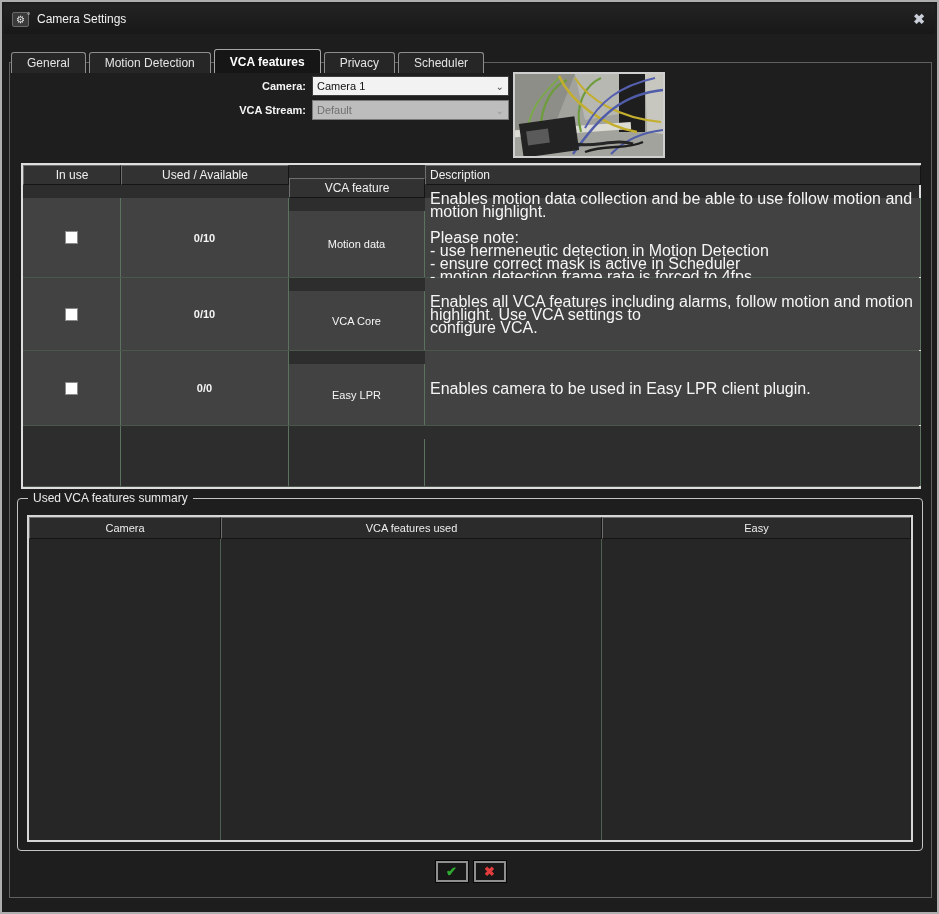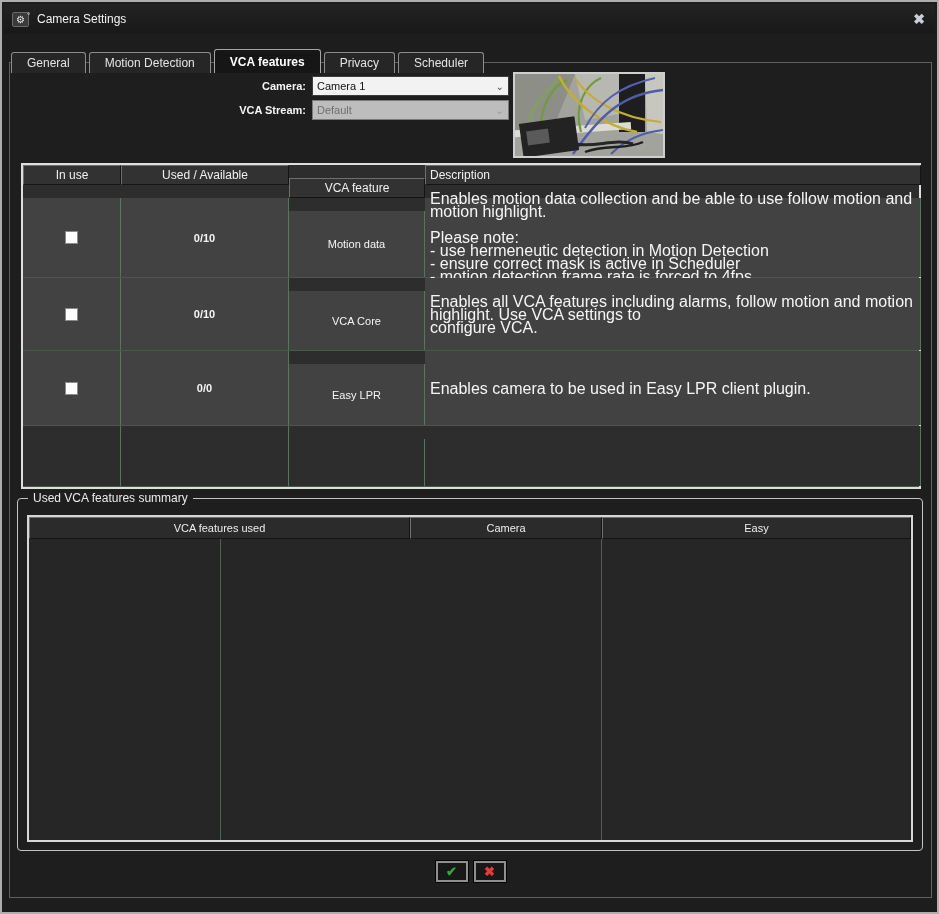--- a/index.html
+++ b/index.html
@@ -302,22 +302,22 @@
         <div class="fcell c-feature"></div>
         <div class="fcell c-desc"></div>
         <div class="fcell c-extra"></div>
       </div>
     </div>
 
     <div class="groupbox">
       <div class="group-legend">Used VCA features summary</div>
       <div class="stable">
         <div class="shead">
+          <div class="scell s-camera">Camera</div>
           <div class="scell s-used">VCA features used</div>
-          <div class="scell s-camera">Camera</div>
           <div class="scell s-notes">Easy</div>
         </div>
         <div class="sbody">
           <div class="scol s-camera"></div>
           <div class="scol s-used"></div>
           <div class="scol s-notes"></div>
         </div>
       </div>
     </div>
 

